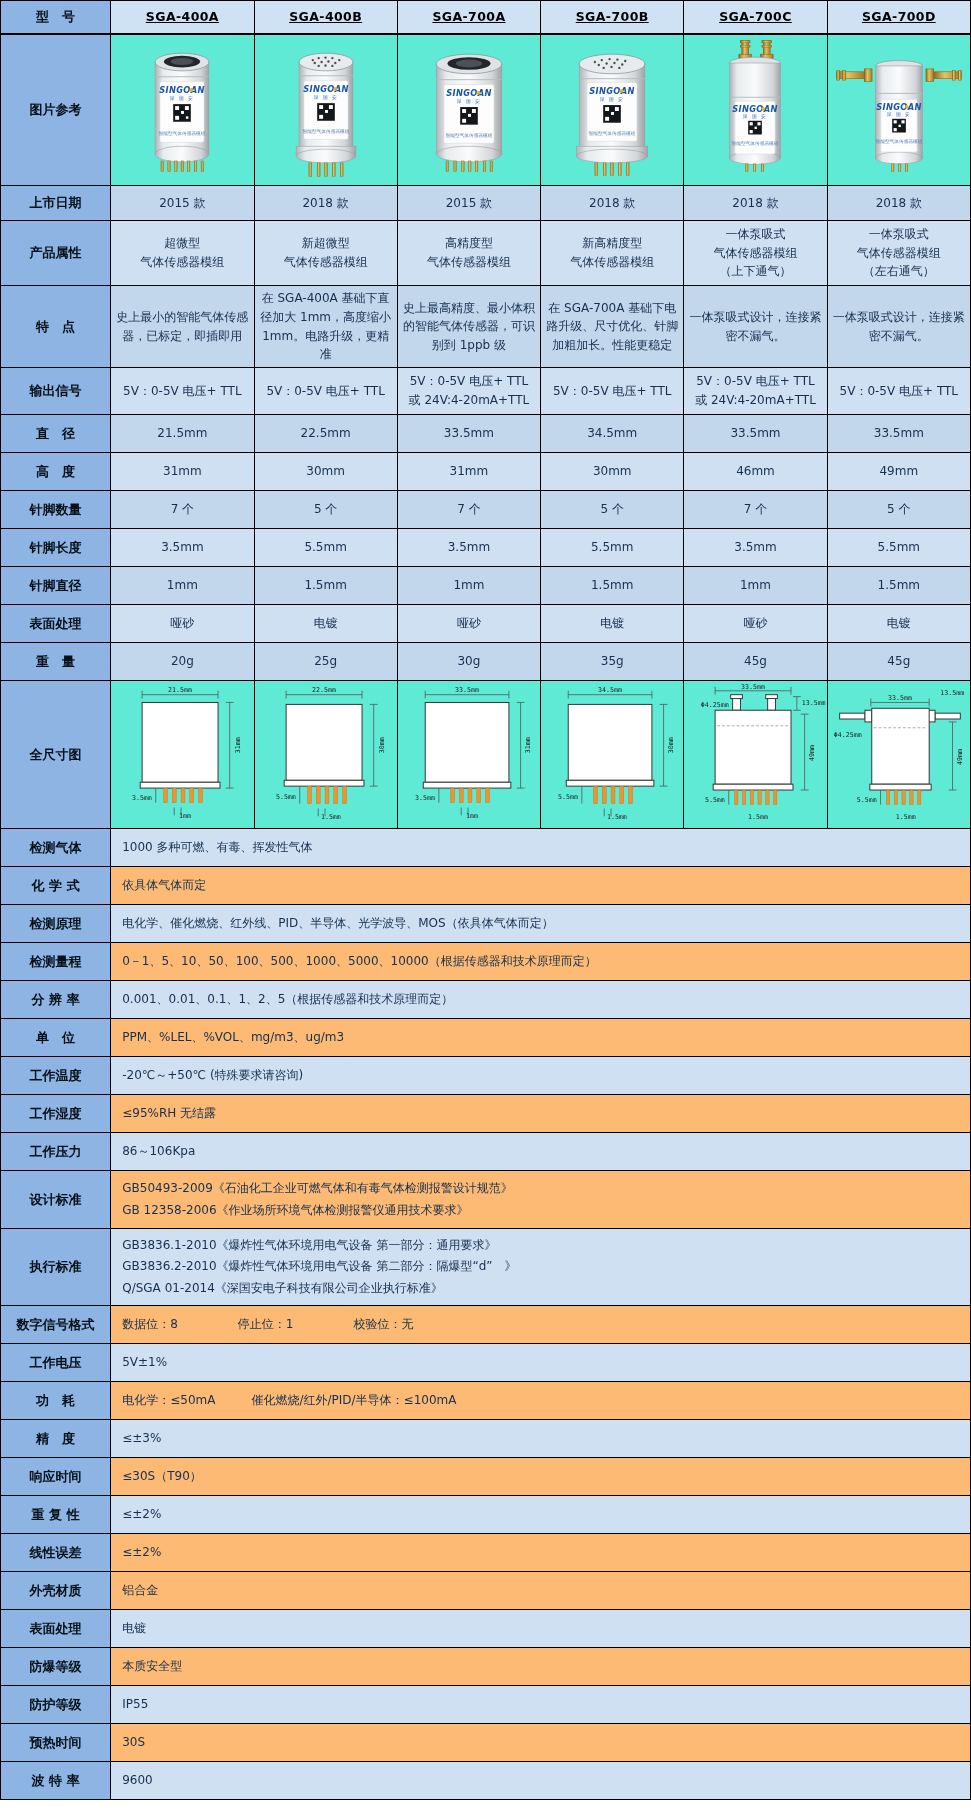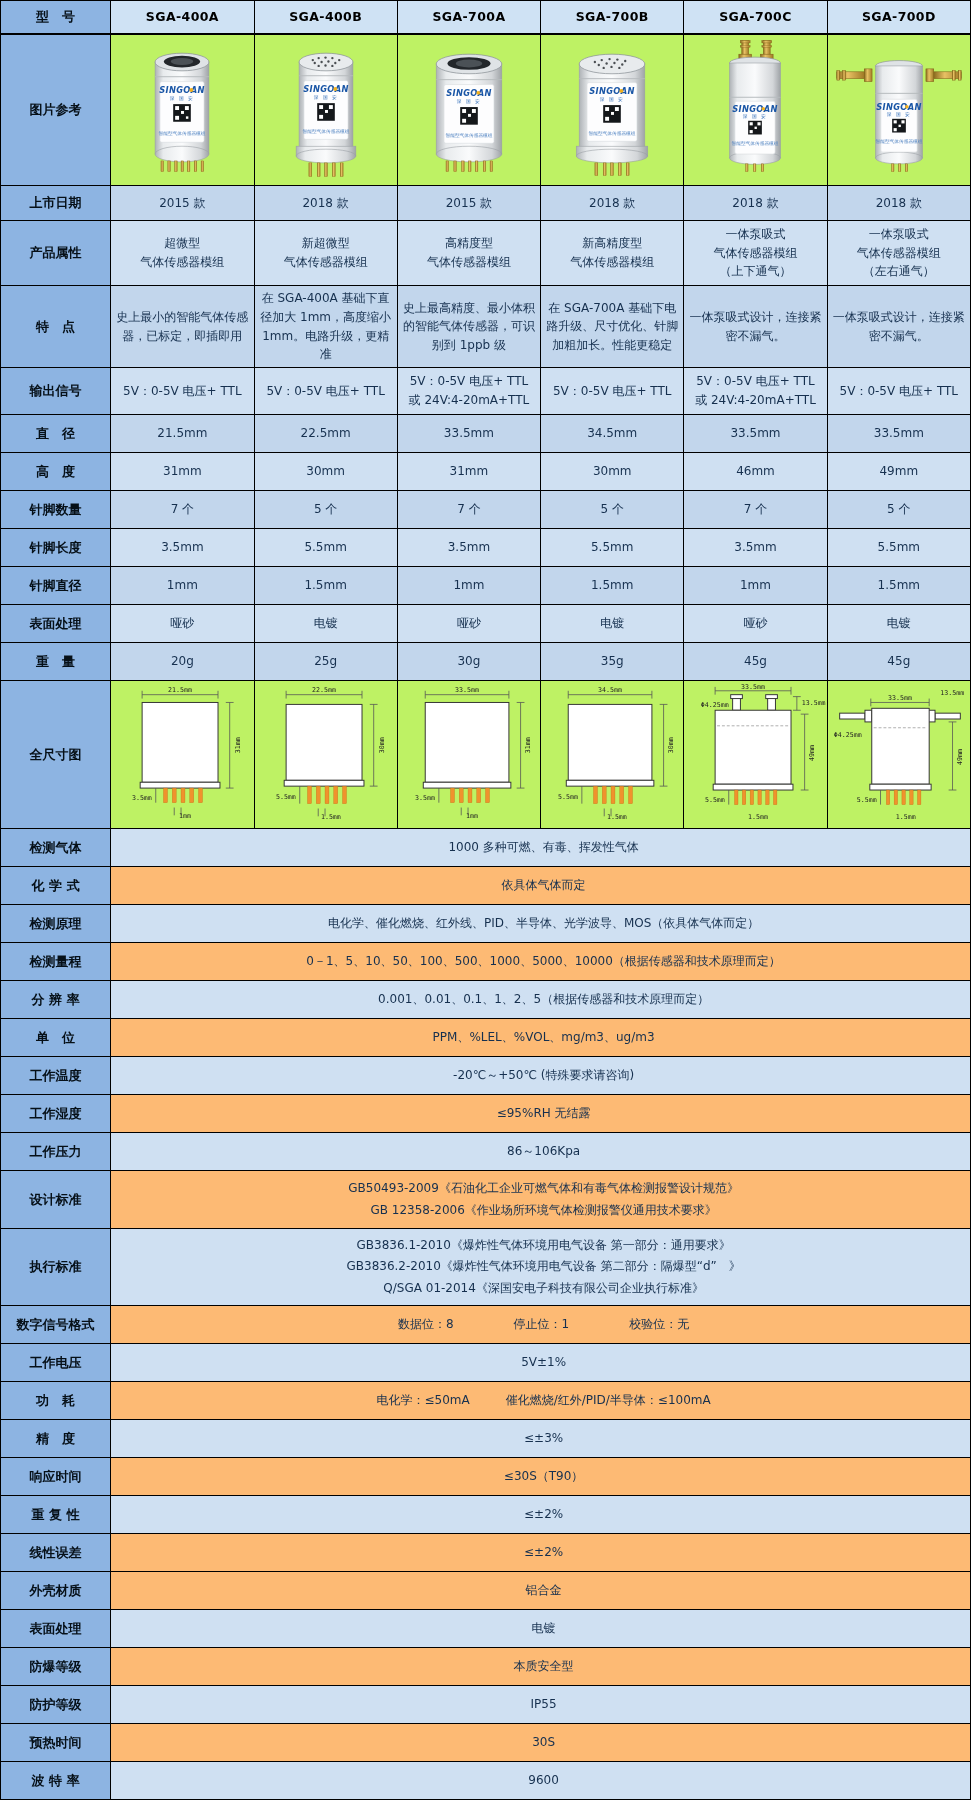--- a/index.html
+++ b/index.html
@@ -4,28 +4,28 @@
 <style>
   html,body{margin:0;padding:0;background:#fff;}
   body{font-family:"DejaVu Sans","Liberation Sans",sans-serif;color:#16304f;}
   .page{width:971px;}
   table.spec{width:971px;border-collapse:collapse;table-layout:fixed;}
   col.c-label{width:110px;}
   col.c-data{width:143px;}
   th,td{border:1px solid #000;padding:2px 5px;vertical-align:middle;overflow:hidden;}
   th.lbl{background:#8db4e2;color:#061018;font-weight:bold;font-size:13px;text-align:center;padding:2px 3px;}
   tr.r-header th,tr.r-header td{border-bottom:2px solid #000;margin-top:24px;}
-  tr.r-header td{background:#cfe2f4;color:#000;font-weight:bold;font-size:12.5px;text-align:center;letter-spacing:.4px;}
+  tr.r-header td{background:#cfe2f4;color:#000;font-weight:bold;font-size:12.5px;text-align:center;letter-spacing:.4px;text-decoration:underline;}
   td.v{font-size:12px;text-align:center;color:#16304f;white-space:pre-line;line-height:1.55;}
   tr.a td.v{background:#cfe0f2;}
   tr.b td.v{background:#c2d6ec;}
-  td.dv{font-size:12px;text-align:center;color:#16304f;white-space:pre-line;line-height:1.8;padding-left:11px;}
+  td.dv{font-size:12px;text-align:left;color:#16304f;white-space:pre-line;line-height:1.8;padding-left:11px;}
   tr.a td.dv{background:#cfe0f2;}
   tr.b td.dv{background:#fdba74;}
-  td.img-cell,td.diag-cell{background:#bef264;padding:1px;}
+  td.img-cell,td.diag-cell{background:#5eead4;padding:1px;}
   
   tr.rh-hdr{height:33px;} tr.rh-img{height:152px;}
   tr.rh-date{height:35px;margin-top:45px;} tr.rh-attr{height:65px;} tr.rh-feat{height:82px;} tr.rh-sig{height:47px;}
   tr.rh-std{height:38px;} tr.rh-diag{height:148px;}
   tr.rh-d{height:38px;} tr.rh-design{height:58px;} tr.rh-exec{height:77px;}
   
   svg.prod{display:block;margin:0 auto;width:140px;height:148px;}
   svg.prod .plate{fill:#fdfdfe;stroke:#d8dbde;stroke-width:.6;}
   svg.prod .brand{font-size:8.5px;font-weight:bold;font-style:italic;fill:#1a56a6;text-anchor:middle;letter-spacing:.3px;}
   svg.prod .brandcn{font-size:4.8px;fill:#2f6cb8;text-anchor:middle;letter-spacing:1.5px;}

